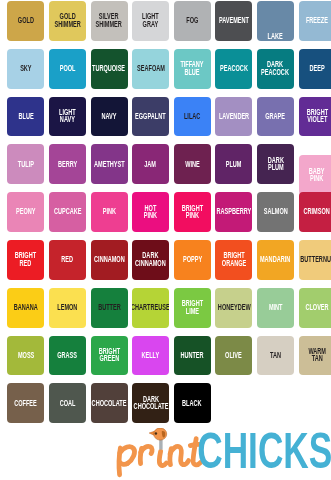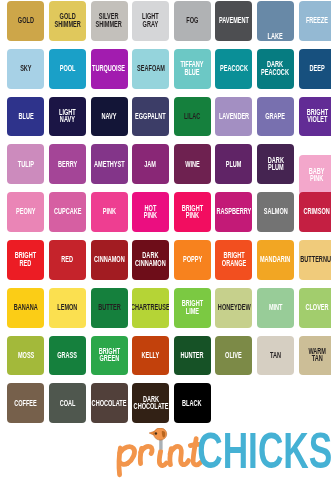--- a/index.html
+++ b/index.html
@@ -71,21 +71,21 @@
 <div class="sw dark" style="left: 1.3px; background-color: rgb(167, 209, 230);">
         <span class="lbl">
           <i>SKY</i>
         </span>
       </div>
 <div class="sw light" style="left: 42.9px; background-color: rgb(26, 160, 200);">
         <span class="lbl">
           <i>POOL</i>
         </span>
       </div>
-<div class="sw light" style="left: 84.5px; background-color: #a21caf;">
+<div class="sw light" style="left: 84.5px; background-color: #14532d;">
         <span class="lbl">
           <i>TURQUOISE</i>
         </span>
       </div>
 <div class="sw dark" style="left: 126.1px; background-color: rgb(149, 212, 220);">
         <span class="lbl">
           <i>SEAFOAM</i>
         </span>
       </div>
 <div class="sw light" style="left: 167.7px; background-color: rgb(108, 200, 197);">
@@ -126,21 +126,21 @@
 <div class="sw light" style="left: 84.5px; background-color: rgb(19, 21, 55);">
         <span class="lbl">
           <i>NAVY</i>
         </span>
       </div>
 <div class="sw light" style="left: 126.1px; background-color: rgb(60, 61, 103);">
         <span class="lbl">
           <i>EGGPALNT</i>
         </span>
       </div>
-<div class="sw dark" style="left: 167.7px; background-color: #15803d;">
+<div class="sw dark" style="left: 167.7px; background-color: #3b82f6;">
         <span class="lbl">
           <i>LILAC</i>
         </span>
       </div>
 <div class="sw light" style="left: 209.3px; background-color: rgb(163, 143, 194);">
         <span class="lbl">
           <i>LAVENDER</i>
         </span>
       </div>
 <div class="sw light" style="left: 250.9px; background-color: rgb(120, 112, 175);">
@@ -341,21 +341,21 @@
         <span class="lbl">
           <i>GRASS</i>
         </span>
       </div>
 <div class="sw light" style="left: 84.5px; background-color: rgb(43, 167, 74);">
         <span class="lbl">
           <i>BRIGHT</i>
           <i>GREEN</i>
         </span>
       </div>
-<div class="sw light" style="left: 126.1px; background-color: #c2410c;">
+<div class="sw light" style="left: 126.1px; background-color: #d946ef;">
         <span class="lbl">
           <i>KELLY</i>
         </span>
       </div>
 <div class="sw light" style="left: 167.7px; background-color: rgb(22, 82, 38);">
         <span class="lbl">
           <i>HUNTER</i>
         </span>
       </div>
 <div class="sw light" style="left: 209.3px; background-color: rgb(124, 138, 71);">

